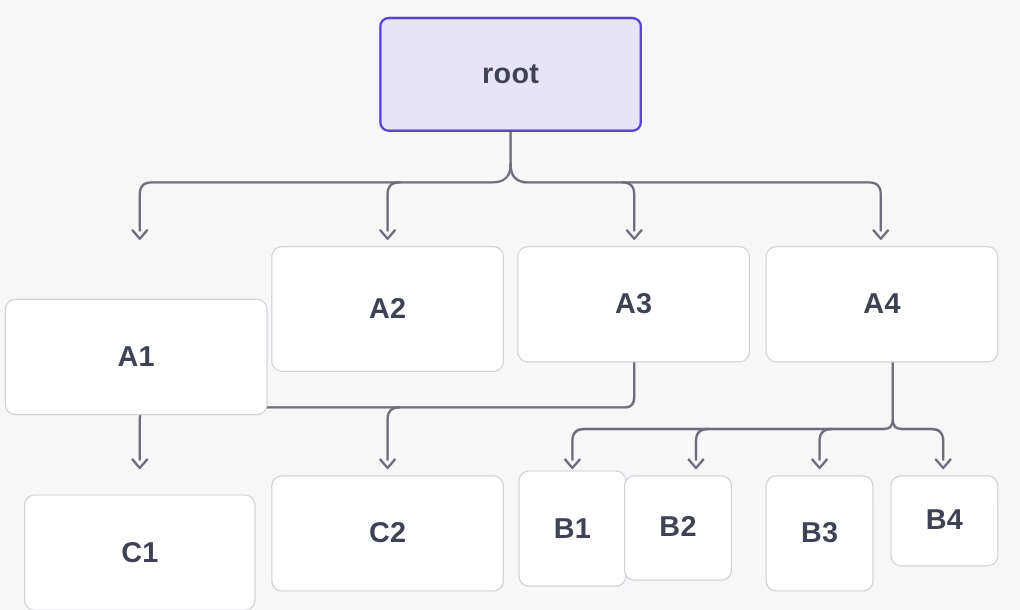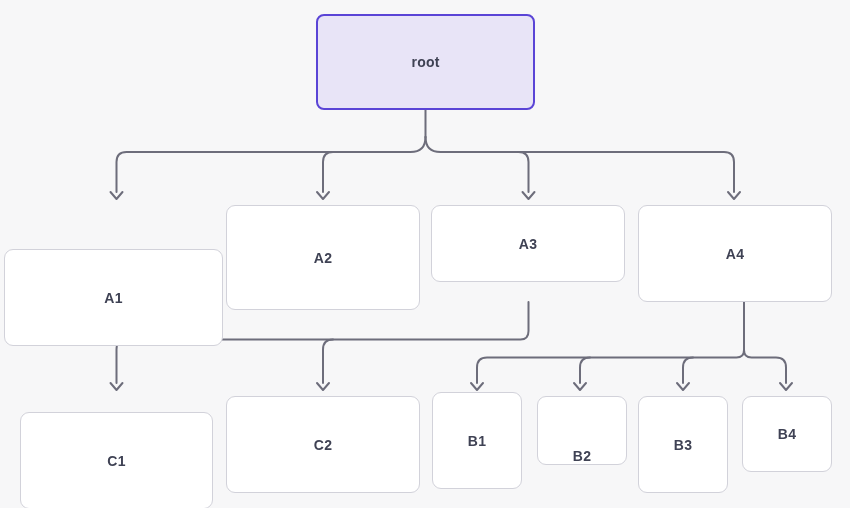--- a/index.html
+++ b/index.html
@@ -14,35 +14,35 @@
   .edges{position:absolute;left:0;top:0;width:850px;height:508px;}
   .edges path, .edges polyline{
     fill:none;stroke:var(--edge);stroke-width:2;stroke-linecap:round;stroke-linejoin:round;
   }
   .node{
     position:absolute;display:flex;align-items:center;justify-content:center;
     background:var(--node-fill);border:1.5px solid var(--node-border);border-radius:9px;
     box-sizing:border-box;cursor:default;
   }
   .node .label{
-    font-size:14px;font-weight:700;color:var(--node-text);letter-spacing:.2px;
+    font-size:24px;font-weight:700;color:var(--node-text);letter-spacing:.2px;
   }
   .node.root{
     background:var(--root-fill);border:2px solid var(--root-border);border-radius:8px;
   }
   
   .n-root{left:316px;top:14px;width:219px;height:96px;}
   .n-a1{left:4px;top:205px;width:219px;height:97px;margin-top:44px;}
   .n-a2{left:226px;top:205px;width:194px;height:105px;}
-  .n-a3{left:431px;top:205px;width:194px;height:77px;}
+  .n-a3{left:431px;top:205px;width:194px;height:97px;}
   .n-a4{left:638px;top:205px;width:194px;height:97px;}
   .n-c1{left:20px;top:412px;width:193px;height:97px;}
   .n-c2{left:226px;top:396px;width:194px;height:97px;}
   .n-b1{left:432px;top:392px;width:90px;height:97px;}
-  .n-b2{left:537px;top:396px;width:90px;height:69px;align-items:flex-end;}
+  .n-b2{left:520px;top:396px;width:90px;height:88px;}
   .n-b3{left:638px;top:396px;width:90px;height:97px;}
   .n-b4{left:742px;top:396px;width:90px;height:76px;}
 </style>
 </head>
 <body>
 
 <div class="canvas">
 
   <svg class="edges" viewBox="0 0 850 508" xmlns="http://www.w3.org/2000/svg">
 

